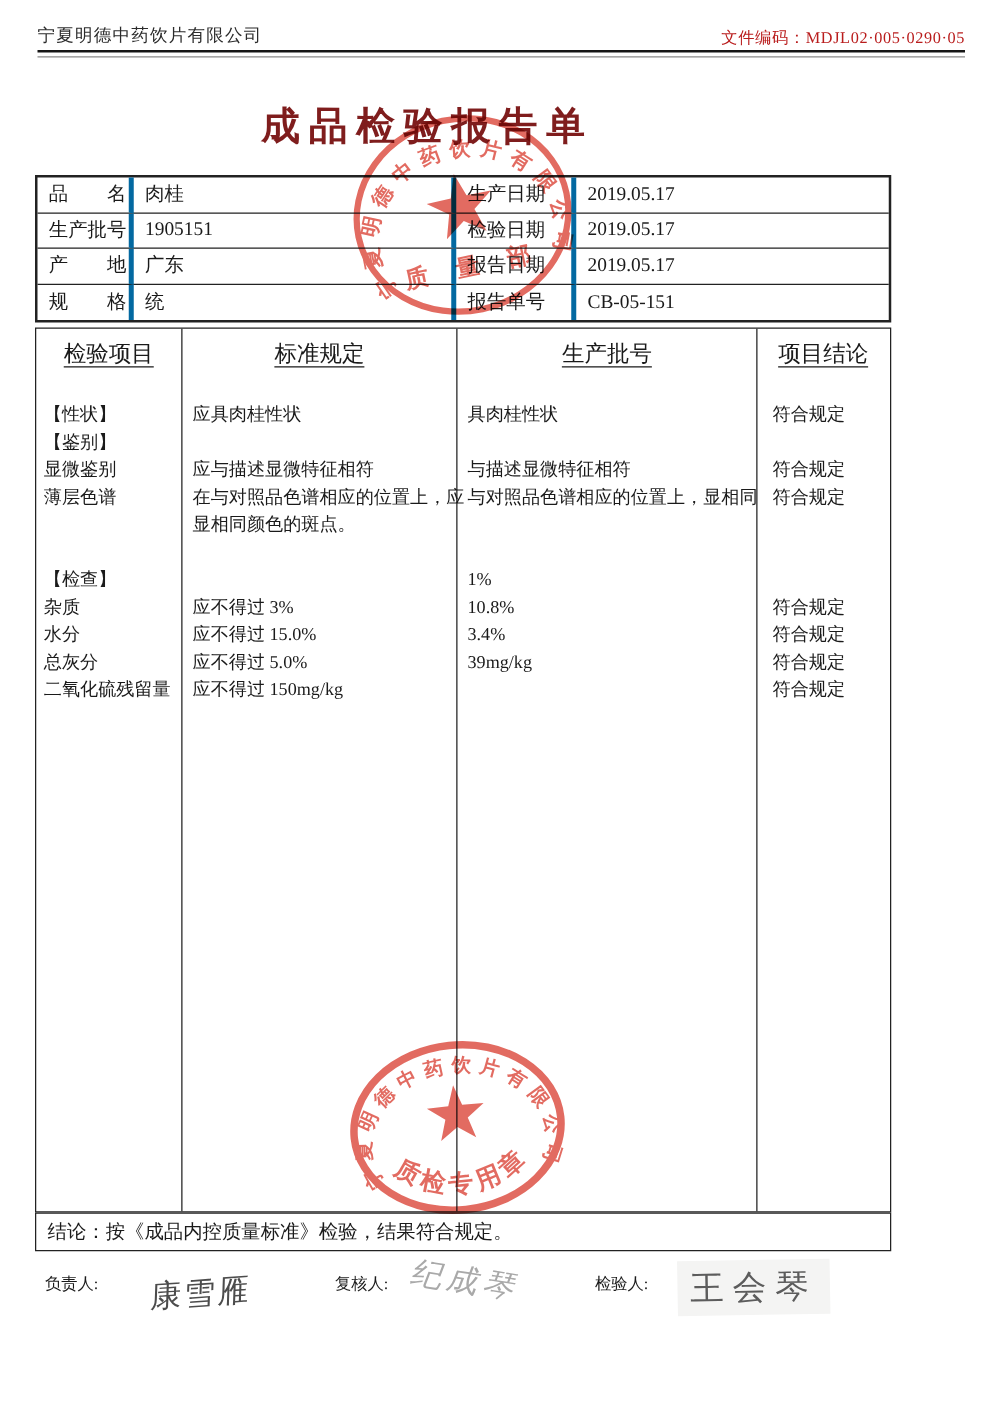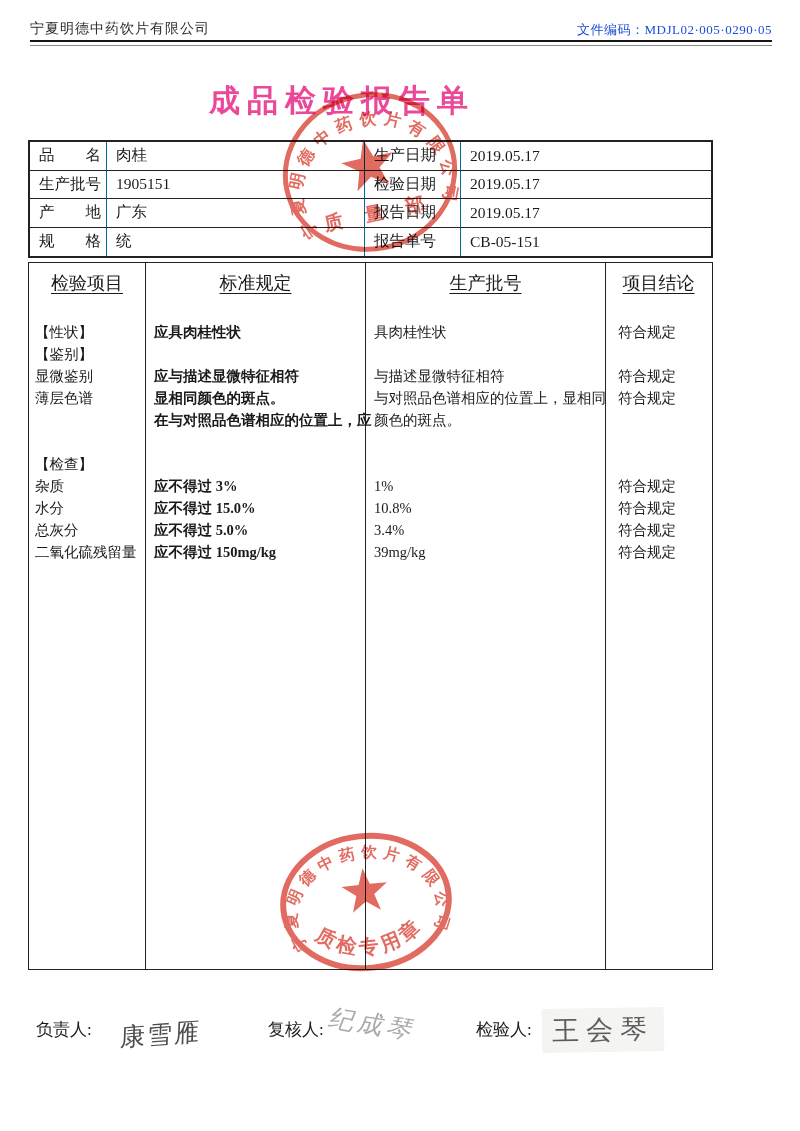--- a/index.html
+++ b/index.html
@@ -1,62 +1,62 @@
 <!DOCTYPE html>
 <html><head>
 <meta charset="utf-8">
 <style>
   html,body{margin:0;padding:0;background:#fff;}
   .page{position:relative;width:800px;height:1131px;background:#fff;overflow:hidden;
         font-family:"Liberation Serif","DejaVu Serif",serif;color:#1a1a1a;}
 
   
   .hdr-company{position:absolute;left:30px;top:20px;font-size:14px;color:#2b2b2b;letter-spacing:1px;}
-  .hdr-code{position:absolute;right:28px;top:21px;font-size:13px;color:#1d4ed8;letter-spacing:.5px;}
+  .hdr-code{position:absolute;right:28px;top:21px;font-size:13px;color:#b91c1c;letter-spacing:.5px;}
   .hdr-rule{position:absolute;left:30px;top:40px;width:742px;height:3px;
             border-top:2.5px solid #161616;border-bottom:1px solid #8a8a8a;}
 
   
   .title{position:absolute;left:0;top:80px;width:684px;text-align:center;
-         font-size:31px;font-weight:bold;letter-spacing:7px;color:#ec4899;}
+         font-size:31px;font-weight:bold;letter-spacing:7px;color:#7f1d1d;}
 
   
   .info-table{position:absolute;left:28px;top:140px;width:685px;height:118px;
               border:2px solid #222;box-sizing:border-box;display:grid;
               grid-template-columns:77px 258px 96px auto;grid-template-rows:repeat(4,1fr);}
-  .info-table .cell{border-right:1px solid #0369a1;border-bottom:1px solid #222;
+  .info-table .cell{border-right:4px solid #0369a1;border-bottom:1px solid #222;
                     display:flex;align-items:center;padding-left:9px;font-size:15.5px;
                     white-space:pre;box-sizing:border-box;}
   .info-table .cell.last-col{border-right:none;}
   .info-table .cell.last-row{border-bottom:none;}
 
   
   .insp-table{position:absolute;left:28px;top:262px;width:685px;height:708px;
               border:1.5px solid #222;box-sizing:border-box;}
   .insp-col{position:absolute;top:0;bottom:0;border-right:1px solid #222;box-sizing:border-box;}
   .col-item{left:0;width:117px;}
   .col-standard{left:117px;width:220px;}
   .col-result{left:337px;width:240px;}
   .col-conclusion{left:577px;width:105px;border-right:none;}
   .insp-head{margin-top:8px;text-align:center;font-size:18px;
              text-decoration:underline;text-underline-offset:4px;}
   .lines{margin-top:26px;}
   .col-item .lines{padding-left:6px;}
-  .col-standard .lines{padding-left:8px;font-weight:bold;}
+  .col-standard .lines{padding-left:8px;}
   .col-result .lines{padding-left:8px;}
   .col-conclusion .lines{padding-left:12px;}
   .tline{height:22px;line-height:22px;font-size:14.5px;white-space:nowrap;overflow:visible;}
 
   
   .conclusion-box{position:absolute;left:28px;top:970px;width:685px;height:31px;
                   border:1.5px solid #222;border-top:1px solid #222;box-sizing:border-box;
                   display:flex;align-items:center;padding-left:9px;font-size:15.5px;}
 
   
-  .sig-label{position:absolute;font-size:17px;top:1018px;}
+  .sig-label{position:absolute;font-size:13px;top:1018px;}
   .lbl-1{left:36px;} .lbl-2{left:268px;} .lbl-3{left:476px;}
   .sig{position:absolute;font-size:25px;font-weight:500;white-space:nowrap;}
   .sig-1{left:120px;top:1018px;color:#4c4c4c;transform:rotate(-4deg) skewX(-6deg);letter-spacing:2px;}
   .sig-2{left:330px;top:1008px;color:#a9a9a9;transform:rotate(9deg) skewX(-12deg);letter-spacing:4px;}
   .sig-3{left:542px;top:1008px;color:#5c5c5c;background:#f4f4f3;padding:4px 10px;
          letter-spacing:7px;transform:rotate(-1deg);font-size:27px;}
 
   
   .stamp{position:absolute;mix-blend-mode:multiply;opacity:.82;}
   .stamp-top{left:278px;top:86px;transform:rotate(-12deg);}
@@ -111,38 +111,37 @@
           <div class="tline">总灰分</div>
           <div class="tline">二氧化硫残留量</div>
         </div>
     </div>
     <div class="insp-col col-standard">
       <div class="insp-head">标准规定</div>
       <div class="lines">
           <div class="tline">应具肉桂性状</div>
           <div class="tline">&nbsp;</div>
           <div class="tline">应与描述显微特征相符</div>
+          <div class="tline">在与对照品色谱相应的位置上，应</div>
           <div class="tline">显相同颜色的斑点。</div>
-          <div class="tline">在与对照品色谱相应的位置上，应</div>
           <div class="tline">&nbsp;</div>
           <div class="tline">&nbsp;</div>
           <div class="tline">应不得过 3%</div>
           <div class="tline">应不得过 15.0%</div>
           <div class="tline">应不得过 5.0%</div>
           <div class="tline">应不得过 150mg/kg</div>
         </div>
     </div>
     <div class="insp-col col-result">
       <div class="insp-head">生产批号</div>
       <div class="lines">
           <div class="tline">具肉桂性状</div>
           <div class="tline">&nbsp;</div>
           <div class="tline">与描述显微特征相符</div>
           <div class="tline">与对照品色谱相应的位置上，显相同</div>
-          <div class="tline">颜色的斑点。</div>
           <div class="tline">&nbsp;</div>
           <div class="tline">&nbsp;</div>
           <div class="tline">1%</div>
           <div class="tline">10.8%</div>
           <div class="tline">3.4%</div>
           <div class="tline">39mg/kg</div>
         </div>
     </div>
     <div class="insp-col col-conclusion">
       <div class="insp-head">项目结论</div>
@@ -155,20 +154,21 @@
           <div class="tline">&nbsp;</div>
           <div class="tline">&nbsp;</div>
           <div class="tline">符合规定</div>
           <div class="tline">符合规定</div>
           <div class="tline">符合规定</div>
           <div class="tline">符合规定</div>
         </div>
     </div>
   </div>
 
+  <div class="conclusion-box">结论：按《成品内控质量标准》检验，结果符合规定。</div>
 
   <div class="sig-label lbl-1">负责人:</div>
   <div class="sig sig-1">康雪雁</div>
   <div class="sig-label lbl-2">复核人:</div>
   <div class="sig sig-2">纪成琴</div>
   <div class="sig-label lbl-3">检验人:</div>
   <div class="sig sig-3">王会琴</div>
 
   <svg class="stamp stamp-top" width="184" height="172" viewBox="-92 -86 184 172">
     <ellipse cx="0" cy="0" rx="85" ry="77" fill="none" stroke="#dc4a3e" stroke-width="5"></ellipse>

